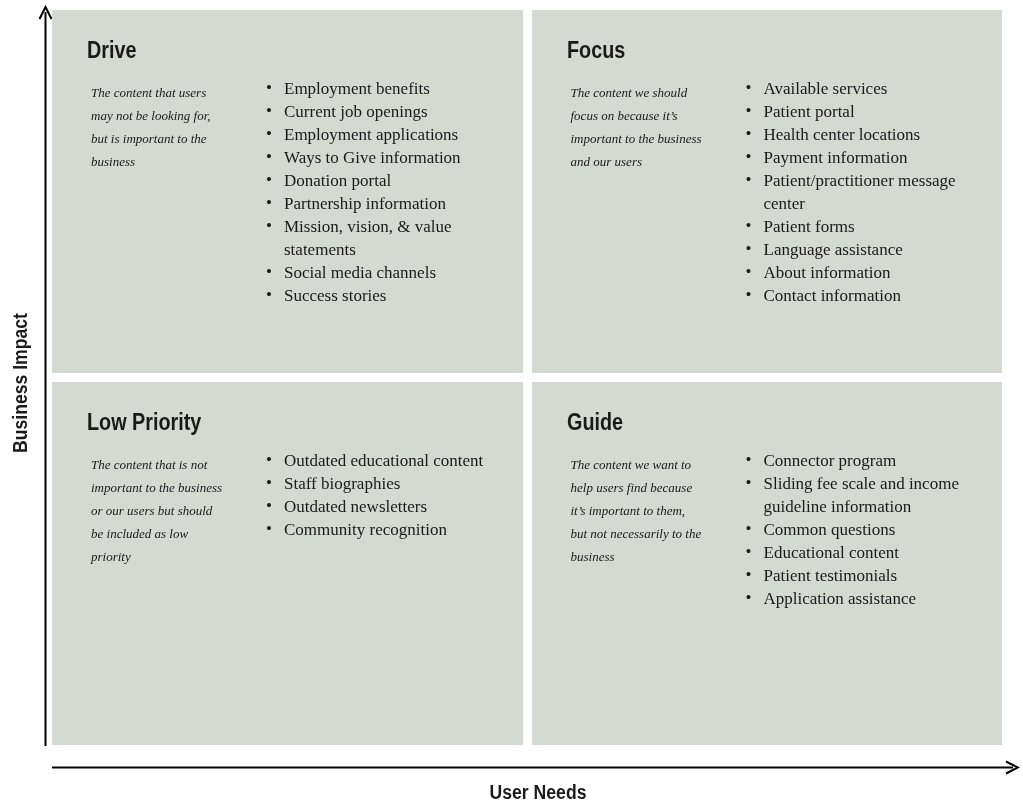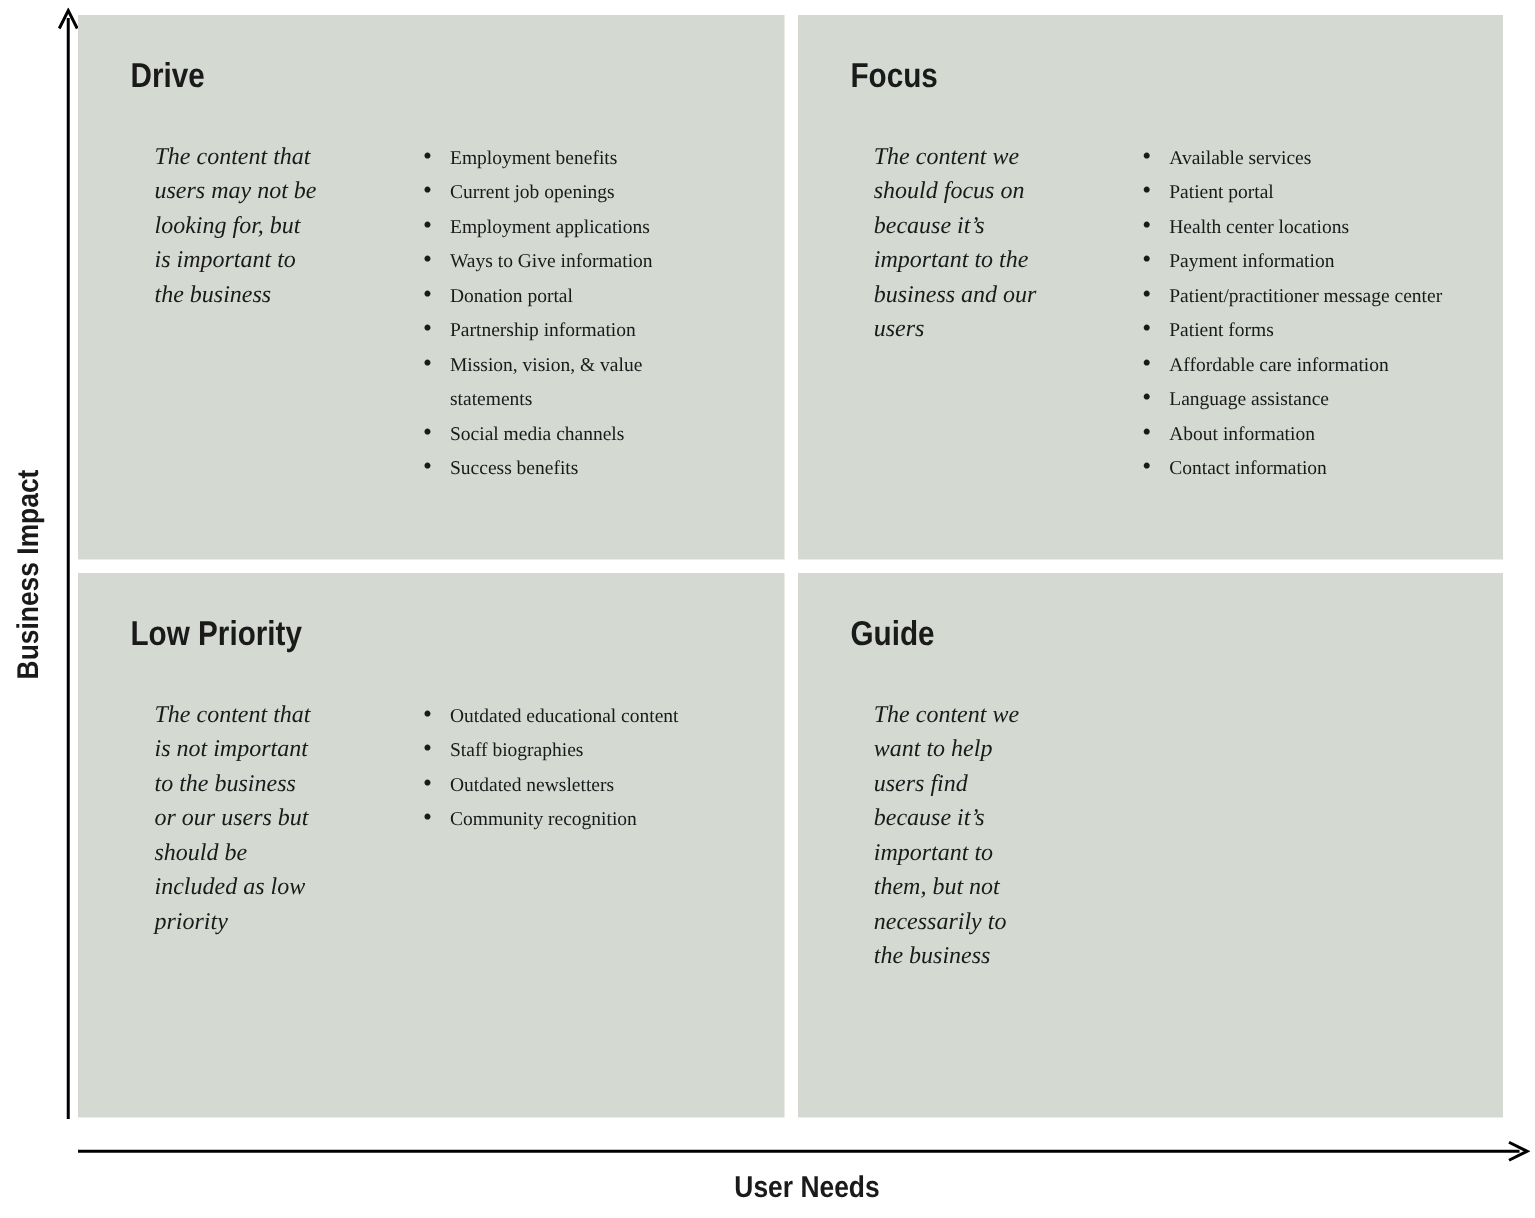--- a/index.html
+++ b/index.html
@@ -45,30 +45,30 @@
     transform-origin: left center;
     white-space: nowrap;
   }
   .q-body {
     display: grid;
     grid-template-columns: 142px 1fr;
     column-gap: 36px;
     align-items: start;
   }
   .q-desc {
-    margin: 16px;
+    margin: 4px;
     font-style: italic;
-    font-size: 16px;
+    font-size: 13px;
     line-height: 23px;
   }
   .q-list {
-    margin: 16px;
+    margin: 0;
     padding: 0 4px 0 0;
     list-style: none;
-    font-size: 13px;
+    font-size: 17px;
     line-height: 23px;
   }
   .q-list li {
     position: relative;
     padding-left: 19px;
   }
   .q-list li::before {
     content: "\2022";
     position: absolute;
     left: 1px;
@@ -128,37 +128,36 @@
       <p class="q-desc">The content that users may not be looking for, but is important to the business</p>
       <ul class="q-list">
           <li>Employment benefits</li>
           <li>Current job openings</li>
           <li>Employment applications</li>
           <li>Ways to Give information</li>
           <li>Donation portal</li>
           <li>Partnership information</li>
           <li>Mission, vision, &amp; value statements</li>
           <li>Social media channels</li>
-          <li>Success benefits</li>
+          <li>Success stories</li>
         </ul>
     </div>
   </section>
 
   <section class="quadrant">
     <h2 class="q-title">Focus</h2>
     <div class="q-body">
       <p class="q-desc">The content we should focus on because it’s important to the business and our users</p>
       <ul class="q-list">
           <li>Available services</li>
           <li>Patient portal</li>
           <li>Health center locations</li>
           <li>Payment information</li>
           <li>Patient/practitioner message center</li>
           <li>Patient forms</li>
-          <li>Affordable care information</li>
           <li>Language assistance</li>
           <li>About information</li>
           <li>Contact information</li>
         </ul>
     </div>
   </section>
 
   <section class="quadrant">
     <h2 class="q-title">Low Priority</h2>
     <div class="q-body">
@@ -169,15 +168,23 @@
           <li>Outdated newsletters</li>
           <li>Community recognition</li>
         </ul>
     </div>
   </section>
 
   <section class="quadrant">
     <h2 class="q-title">Guide</h2>
     <div class="q-body">
       <p class="q-desc">The content we want to help users find because it’s important to them, but not necessarily to the business</p>
+      <ul class="q-list">
+          <li>Connector program</li>
+          <li>Sliding fee scale and income guideline information</li>
+          <li>Common questions</li>
+          <li>Educational content</li>
+          <li>Patient testimonials</li>
+          <li>Application assistance</li>
+        </ul>
     </div>
   </section>
 </div>
 
 </body></html>

